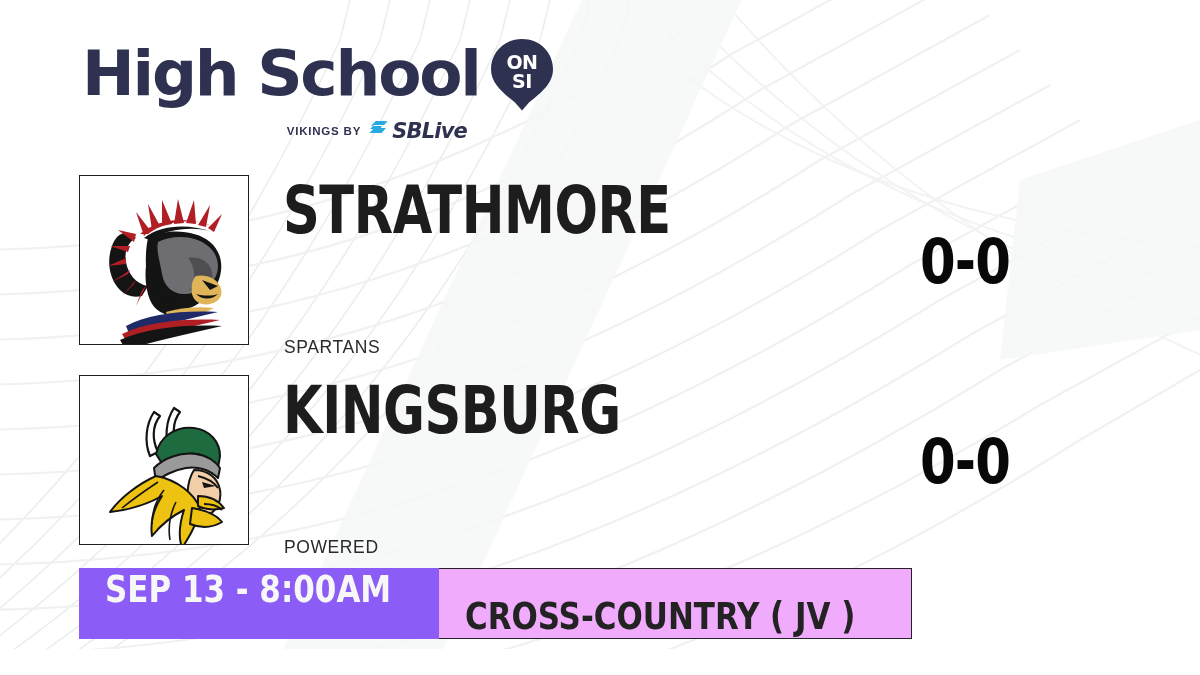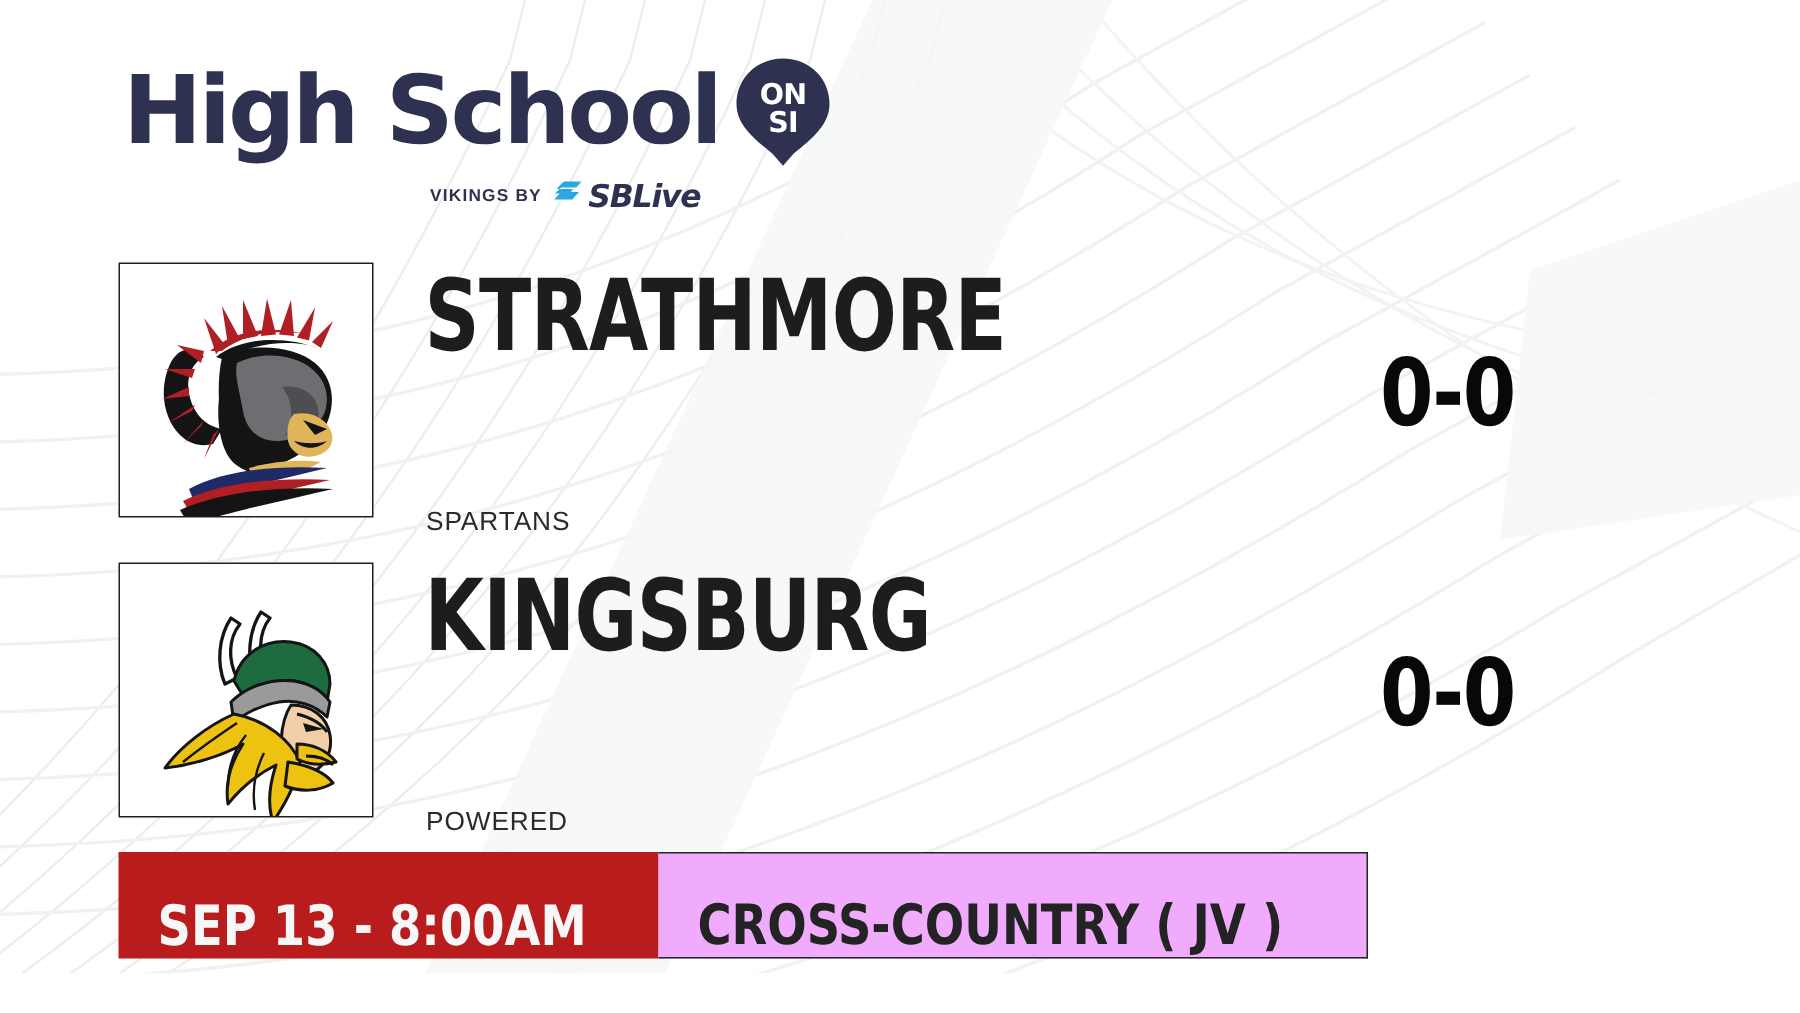--- a/index.html
+++ b/index.html
@@ -149,22 +149,22 @@
     position: absolute;
     left: 79px;
     top: 568px;
     display: flex;
     align-items: stretch;
     height: 71px;
     z-index: 5;
   }
   #datetime-chip {
     display: flex;
-    align-items: flex-end;
-    background: #b91c1c;
+    align-items: flex-start;
+    background: #8b5cf6;
     padding: 0 26px;
     box-sizing: border-box;
   }
   #datetime-text {
     font-family: "DejaVu Sans Condensed", "Liberation Sans Narrow", "Liberation Sans", sans-serif;
     font-weight: 700;
     font-size: 37px;
     letter-spacing: 0px;
     color: #f7f7f7;
     white-space: nowrap;

